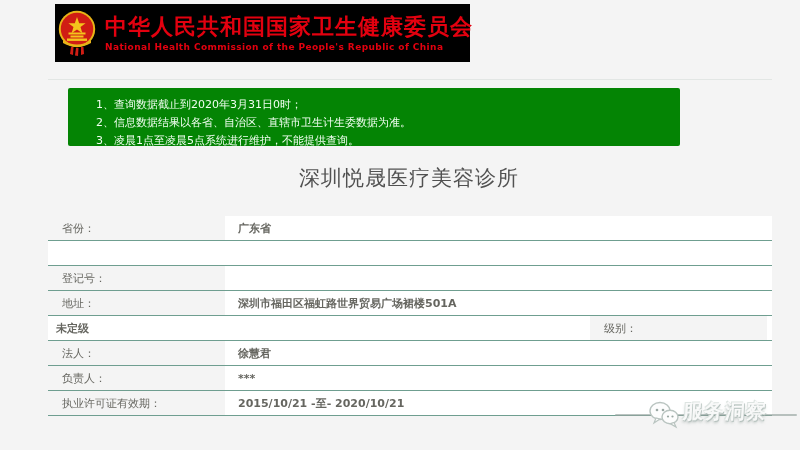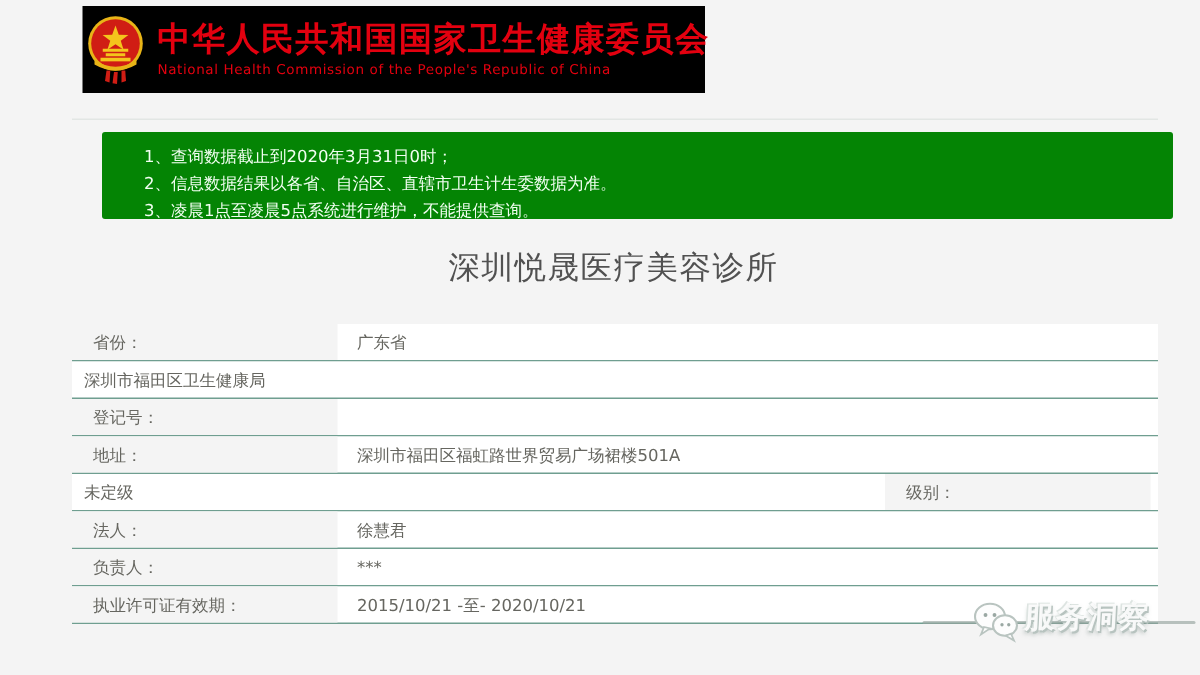--- a/index.html
+++ b/index.html
@@ -15,31 +15,31 @@
     position:absolute;left:55px;top:4px;width:415px;height:58px;
     background:#000000;display:flex;align-items:center;
   }
   .emblem{width:38px;height:46px;margin-left:3px;flex:0 0 auto;display:block;}
   .titles{margin-left:9px;}
   .title-zh{
     font-size:22px;font-weight:bold;line-height:24px;letter-spacing:1px;
     color:var(--brand-red,#e3000f);white-space:nowrap;
   }
   .title-en{
-    font-size:9px;font-weight:normal;letter-spacing:0.4px;margin-top:3px;
+    font-size:9px;font-weight:bold;letter-spacing:0.4px;margin-top:3px;
     color:var(--brand-red,#e3000f);white-space:nowrap;
   }
   .top-divider{
     position:absolute;left:48px;top:79px;width:724px;height:1px;
     background:#e2e6e4;
   }
 
   
   .notice-box{
-    position:absolute;left:68px;top:88px;width:714px;height:58px;
+    position:absolute;left:68px;top:88px;width:612px;height:58px;
     background:var(--notice-green,#048404);
     box-sizing:border-box;padding:8px 10px 0 28px;
     border-radius:2px;
   }
   .notice-line{
     color:#f2fff2;font-size:11px;line-height:18px;white-space:nowrap;
     overflow:hidden;
   }
 
   
@@ -59,21 +59,21 @@
     background:#ffffff;
   }
   .cell{
     display:flex;align-items:center;font-size:11px;color:#666660;
     white-space:nowrap;overflow:hidden;
   }
   .cell.label{
     width:177px;flex:0 0 auto;background:#f4f4f4;
     box-sizing:border-box;padding-left:14px;margin-right:5px;
   }
-  .cell.value{flex:1 1 auto;padding-left:8px;}
+  .cell.value{flex:1 1 auto;padding-left:8px;font-weight:bold;}
 
   
   .watermark{
     position:absolute;left:615px;top:396px;width:185px;height:40px;
     pointer-events:none;
   }
   .wm-line{
     position:absolute;left:0;top:18px;width:182px;height:2px;
     background:rgba(150,165,160,0.65);border-radius:1px;
   }
@@ -120,21 +120,20 @@
     </div>
 
   <h1 class="page-title">深圳悦晟医疗美容诊所</h1>
 
   <div class="details-table" id="details-table">
       <div class="row">
         <div class="cell label">省份：</div>
         <div class="cell value">广东省</div>
       </div>
       <div class="row">
-        <div class="cell value">深圳市福田区卫生健康局</div>
       </div>
       <div class="row">
         <div class="cell label">登记号：</div>
       </div>
       <div class="row">
         <div class="cell label">地址：</div>
         <div class="cell value">深圳市福田区福虹路世界贸易广场裙楼501A</div>
       </div>
       <div class="row">
         <div class="cell value">未定级</div>

